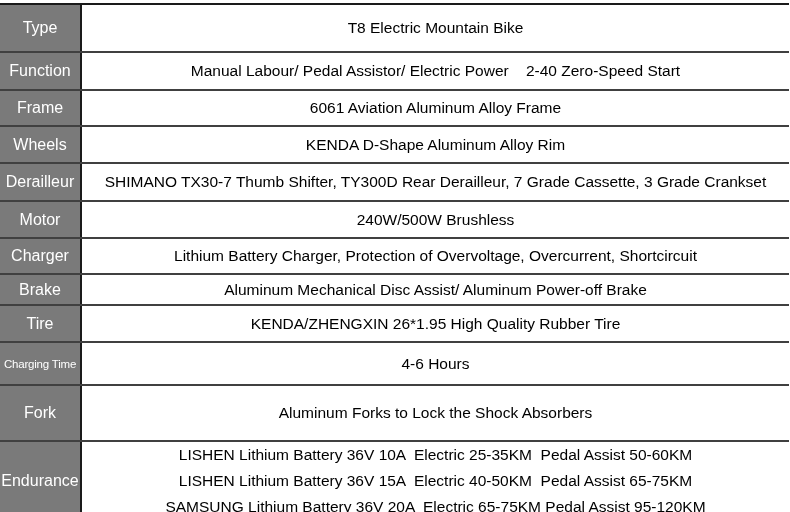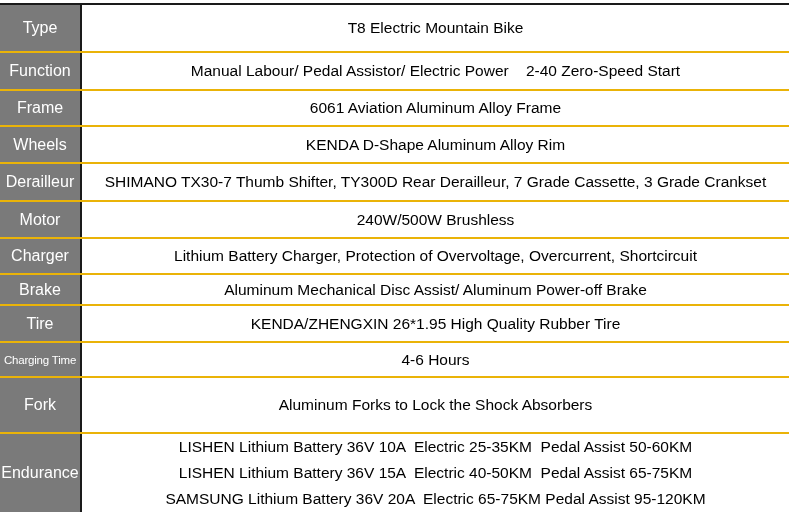--- a/index.html
+++ b/index.html
@@ -1,21 +1,21 @@
 <!DOCTYPE html>
 <html><head>
 <meta charset="utf-8">
 <style>
   html, body { margin: 0; padding: 0; background: #ffffff; }
   body { width: 790px; height: 512px; position: relative; overflow: hidden; font-family: "Liberation Sans", sans-serif; }
   .spec-table {
     position: absolute; left: 0; top: 3px; width: 789px;
     border-collapse: collapse; table-layout: fixed;
   }
-  .spec-table td { padding: 0; border-bottom: 2px solid #eab308; }
+  .spec-table td { padding: 0; border-bottom: 2px solid #404040; }
   .spec-table tr:first-child td { border-top: 2px solid #1a1a1a; }
   .label-cell {
     width: 80px; background: #7a7a7a; color: #ffffff;
     text-align: center; font-size: 16px; border-right: 2px solid #1a1a1a;
     white-space: nowrap; overflow: hidden;
   }
   .label-cell.small { font-size: 11.5px; letter-spacing: -0.2px; }
   .value-cell {
     background: #ffffff; color: #000000; text-align: center; font-size: 15.5px;
     white-space: nowrap;
@@ -57,21 +57,21 @@
       <td class="value-cell">Lithium Battery Charger, Protection of Overvoltage, Overcurrent, Shortcircuit</td>
     </tr>
     <tr style="height:31px">
       <td class="label-cell">Brake</td>
       <td class="value-cell">Aluminum Mechanical Disc Assist/ Aluminum Power-off Brake</td>
     </tr>
     <tr style="height:37px">
       <td class="label-cell">Tire</td>
       <td class="value-cell">KENDA/ZHENGXIN 26*1.95 High Quality Rubber Tire</td>
     </tr>
-    <tr style="height:35px">
+    <tr style="height:43px">
       <td class="label-cell small">Charging Time</td>
       <td class="value-cell">4-6 Hours</td>
     </tr>
     <tr style="height:56px">
       <td class="label-cell">Fork</td>
       <td class="value-cell">Aluminum Forks to Lock the Shock Absorbers</td>
     </tr>
     <tr style="height:79px">
       <td class="label-cell">Endurance</td>
       <td class="value-cell multi-line">

